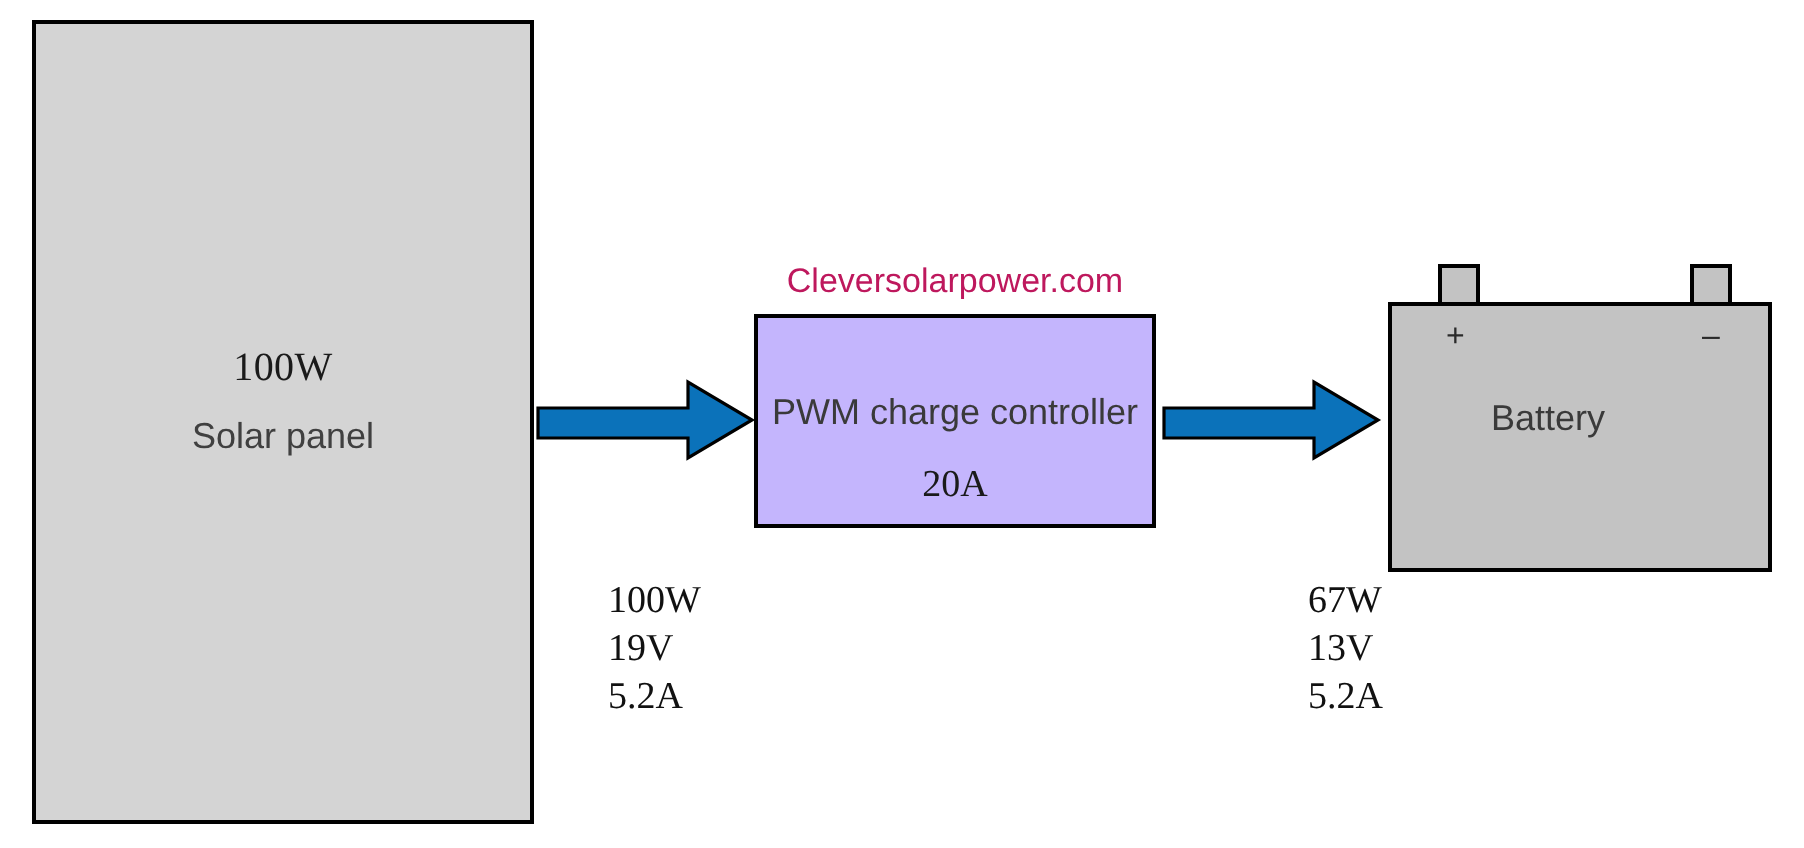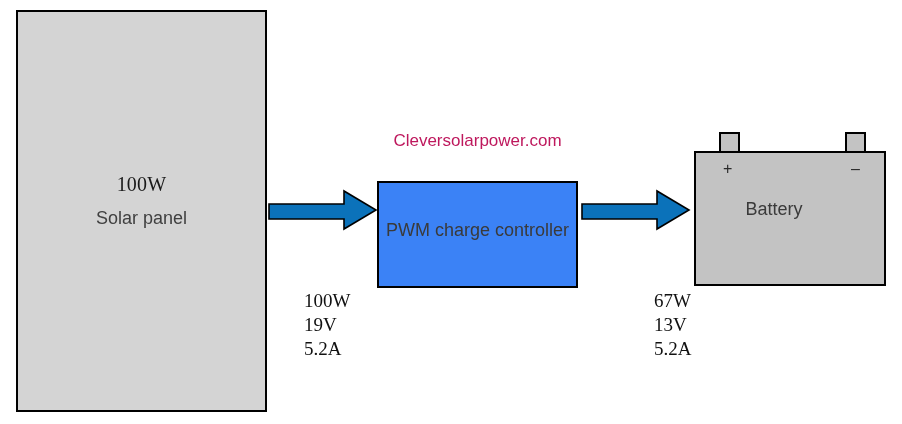--- a/index.html
+++ b/index.html
@@ -52,22 +52,21 @@
     font-size: 18px;
     color: #404040;
   }
 
   
   #pwm-box {
     left: 377px;
     top: 157px;
     width: 201px;
     height: 107px;
-    background: #3b82f6;
-    margin-top: 24px;
+    background: #c4b5fd;
   }
   #pwm-box .pwm-title {
     position: absolute;
     left: 0;
     right: 0;
     top: 37px;
     text-align: center;
     font-family: "Liberation Sans", sans-serif;
     font-size: 18px;
     color: #3a3a3a;
@@ -167,20 +166,21 @@
   <div class="arrow" style="left:268px; top:188px;">
     <svg width="110" height="44" viewBox="0 0 110 44" xmlns="http://www.w3.org/2000/svg">
       <polygon points="1,16 76,16 76,3 108,22 76,41 76,31 1,31" fill="#0b72ba" stroke="#000000" stroke-width="1.6" stroke-linejoin="miter"></polygon>
     </svg>
   </div>
 
   <div id="watermark">Cleversolarpower.com</div>
 
   <div id="pwm-box" class="box">
     <div class="pwm-title">PWM charge controller</div>
+    <div class="pwm-amp">20A</div>
   </div>
 
   <div class="arrow" style="left:581px; top:188px;">
     <svg width="110" height="44" viewBox="0 0 110 44" xmlns="http://www.w3.org/2000/svg">
       <polygon points="1,16 76,16 76,3 108,22 76,41 76,31 1,31" fill="#0b72ba" stroke="#000000" stroke-width="1.6" stroke-linejoin="miter"></polygon>
     </svg>
   </div>
 
   <div id="terminal-positive" class="battery-terminal"></div>
   <div id="terminal-negative" class="battery-terminal"></div>

